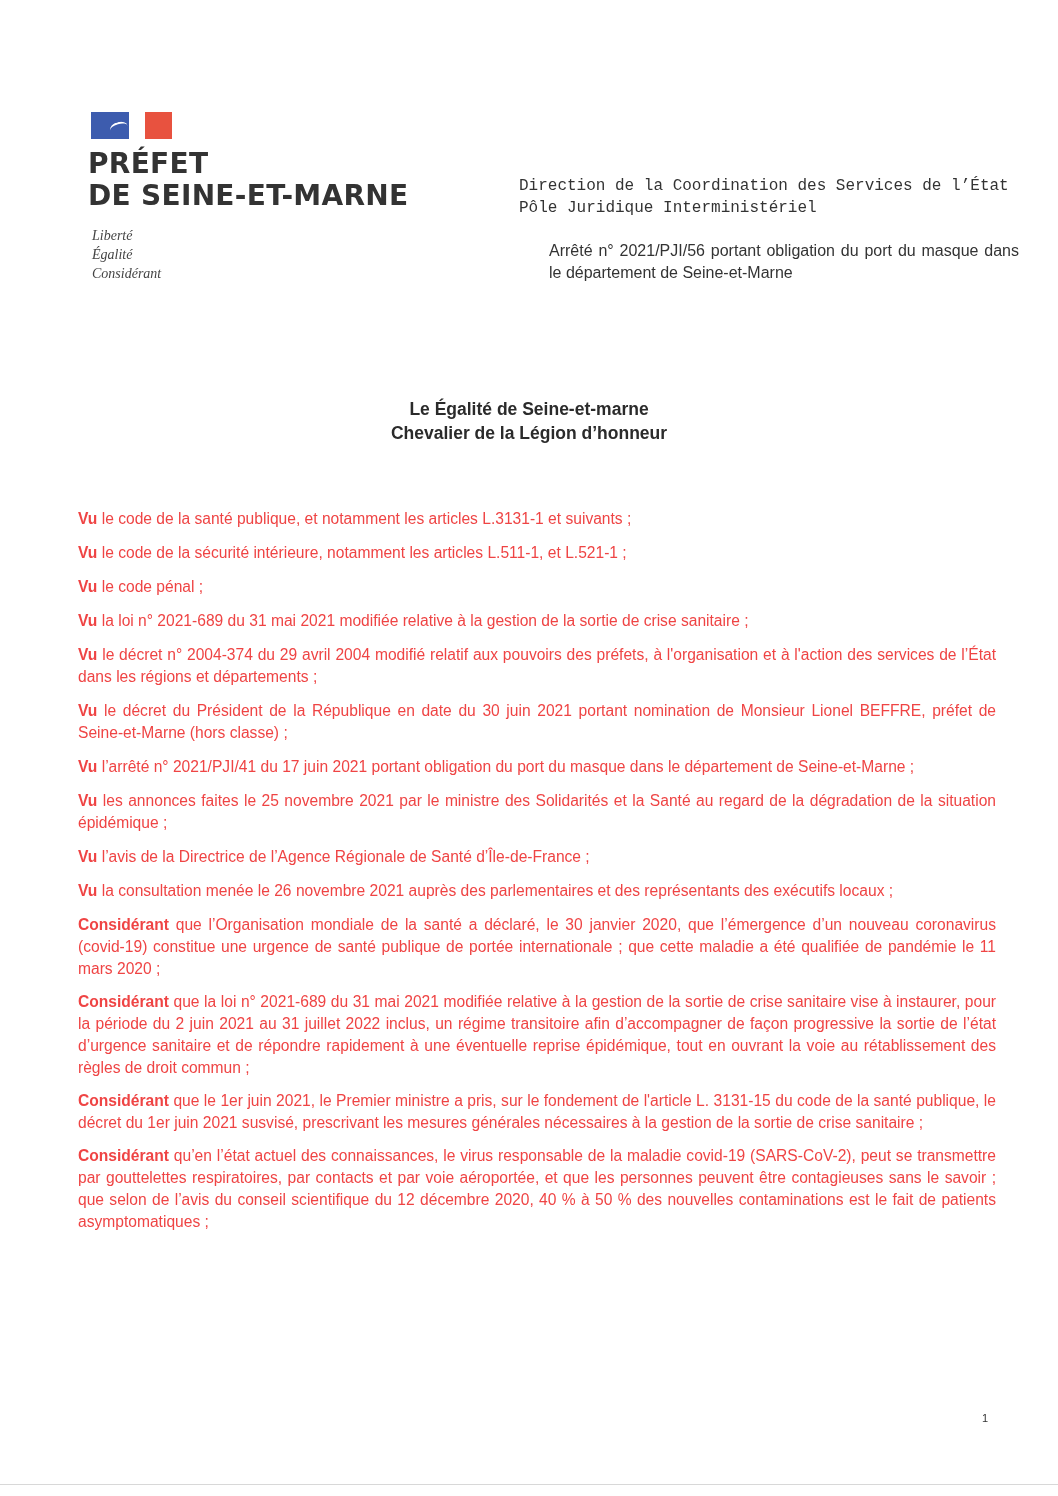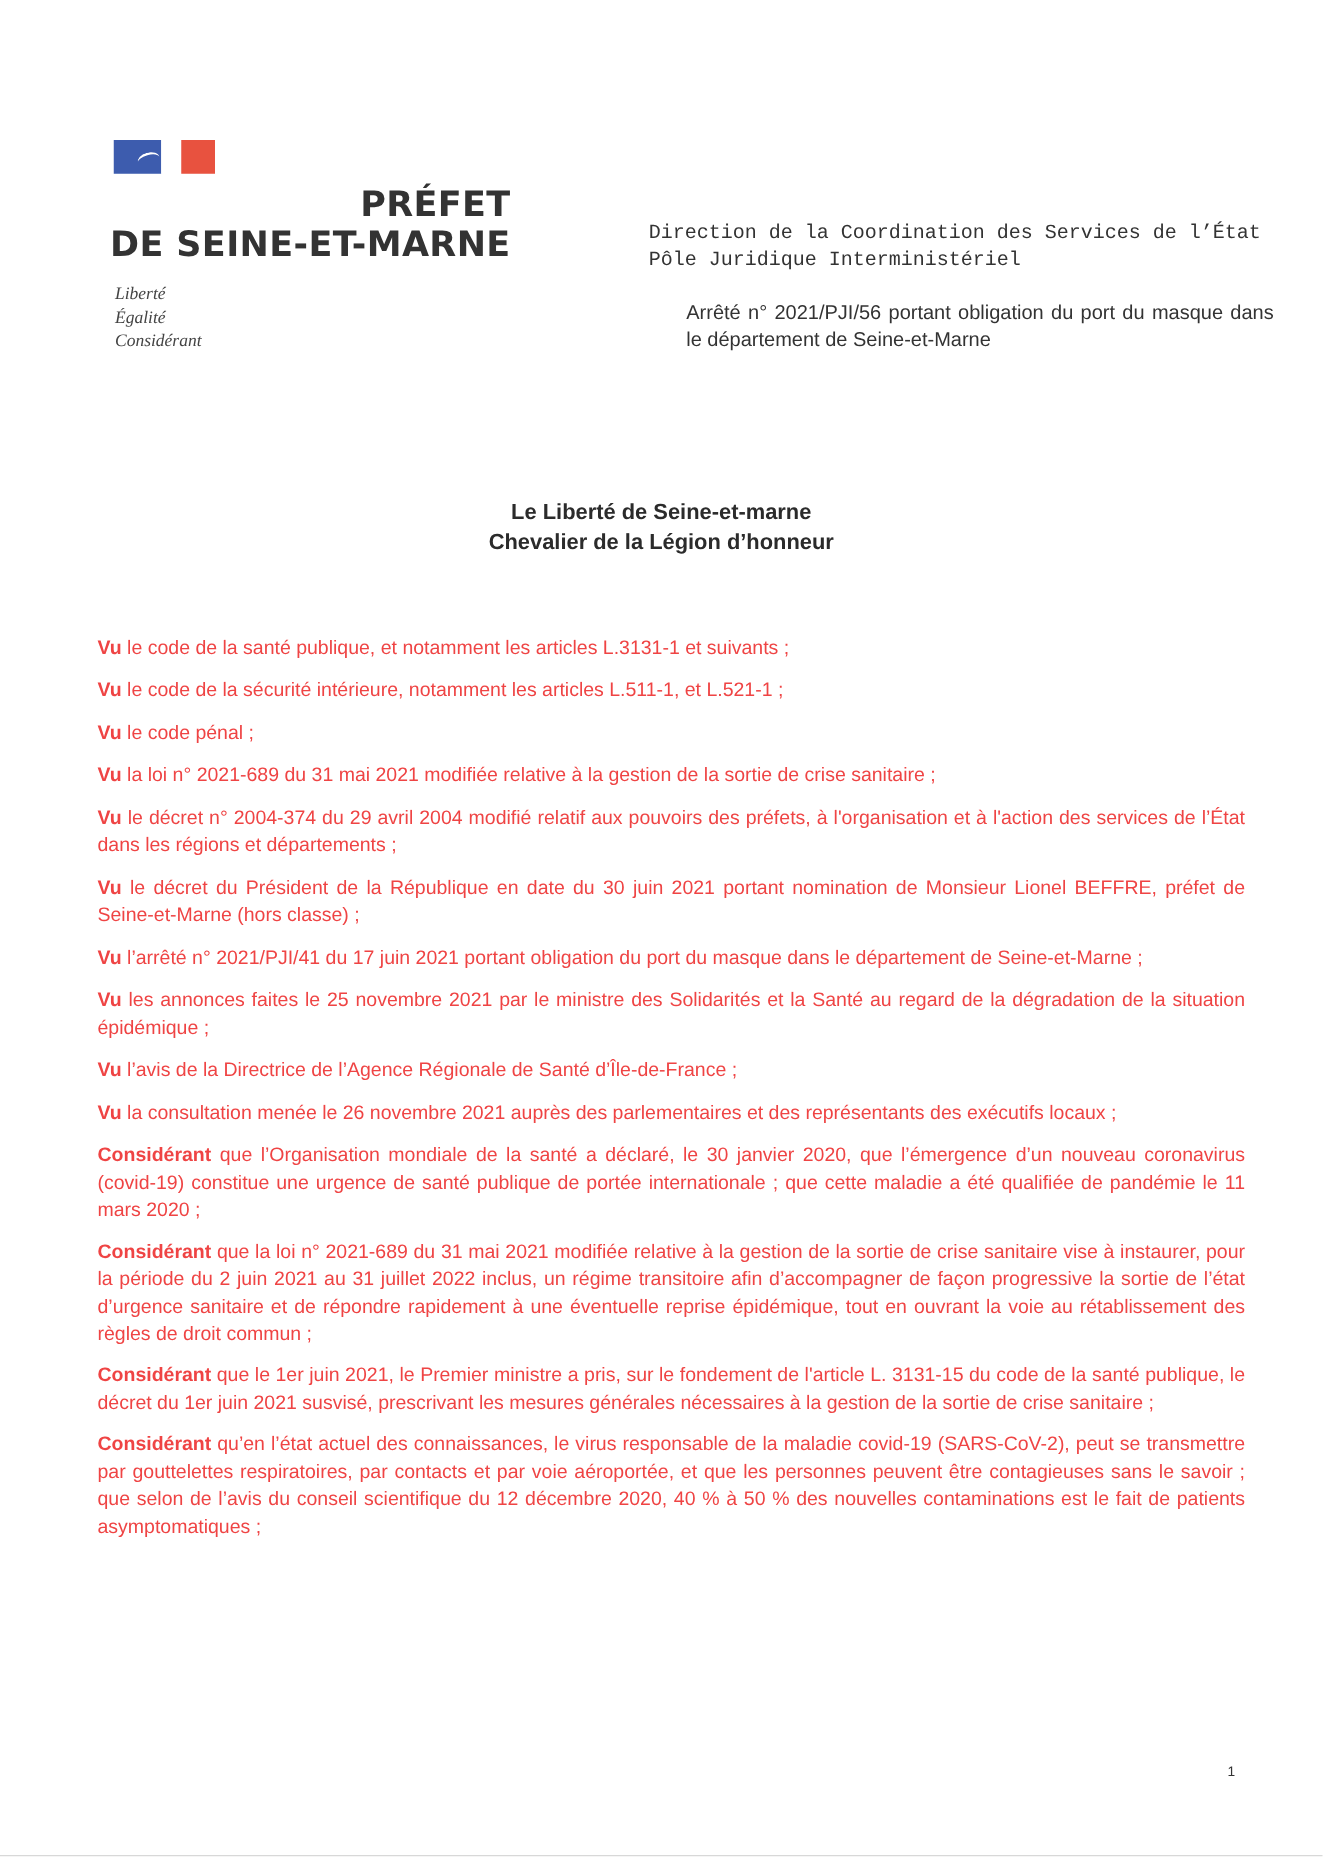--- a/index.html
+++ b/index.html
@@ -8,21 +8,21 @@
       font-family: "Liberation Sans", sans-serif; color: #2a2a2a;
     }
     .logo { position: absolute; left: 88px; top: 110px; width: 90px; height: 32px; }
     .flag-blue { position: absolute; left: 3px; top: 2px; width: 38px; height: 27px; background: #3d5cae; }
     .flag-white { position: absolute; left: 41px; top: 2px; width: 16px; height: 27px; background: #fff; }
     .flag-red { position: absolute; left: 57px; top: 2px; width: 27px; height: 27px; background: #e8523f; }
     .marianne { position: absolute; left: 22px; top: 12px; width: 18px; height: 10px; border-top: 2px solid #fff; border-radius: 50% 50% 0 0; transform: rotate(-15deg); }
     .prefet-title {
       position: absolute; left: 88px; top: 148px;
       font-family: "DejaVu Sans", sans-serif; font-weight: bold; font-size: 28px;
-      line-height: 32px; color: #333; letter-spacing: 0.3px; text-align: right;
+      line-height: 32px; color: #333; letter-spacing: 0.3px;
     }
     .devise {
       position: absolute; left: 92px; top: 226px;
       font-family: "Liberation Serif", serif; font-style: italic; font-weight: normal;
       font-size: 14px; line-height: 19px; color: #444;
     }
     .service {
       position: absolute; left: 519px; top: 175px; font-size: 16px; line-height: 22px; color: #333; font-family: Liberation Mono, monospace;
     }
     .arrete-title {
@@ -65,21 +65,21 @@
 </div>
 
 <div class="service">
   <div>Direction de la Coordination des Services de l’État</div>
   <div>Pôle Juridique Interministériel</div>
 </div>
 
 <div class="arrete-title">Arrêté n° 2021/PJI/56 portant obligation du port du masque dans le département de Seine-et-Marne</div>
 
 <div class="issuer">
-  <div>Le Liberté de Seine-et-marne</div>
+  <div>Le Égalité de Seine-et-marne</div>
   <div>Chevalier de la Légion d’honneur</div>
 </div>
 
 <div class="body">
   <p class="para vu"><span class="kw">Vu</span><span> le code de la santé publique, et notamment les articles L.3131-1 et suivants ;</span></p>
   <p class="para vu"><span class="kw">Vu</span><span> le code de la sécurité intérieure, notamment les articles L.511-1, et L.521-1 ;</span></p>
   <p class="para vu"><span class="kw">Vu</span><span> le code pénal ;</span></p>
   <p class="para vu"><span class="kw">Vu</span><span> la loi n° 2021-689 du 31 mai 2021 modifiée relative à la gestion de la sortie de crise sanitaire ;</span></p>
   <p class="para vu"><span class="kw">Vu</span><span> le décret n° 2004-374 du 29 avril 2004 modifié relatif aux pouvoirs des préfets, à l'organisation et à l'action des services de l’État dans les régions et départements ;</span></p>
   <p class="para vu"><span class="kw">Vu</span><span> le décret du Président de la République en date du 30 juin 2021 portant nomination de Monsieur Lionel BEFFRE, préfet de Seine-et-Marne (hors classe) ;</span></p>

